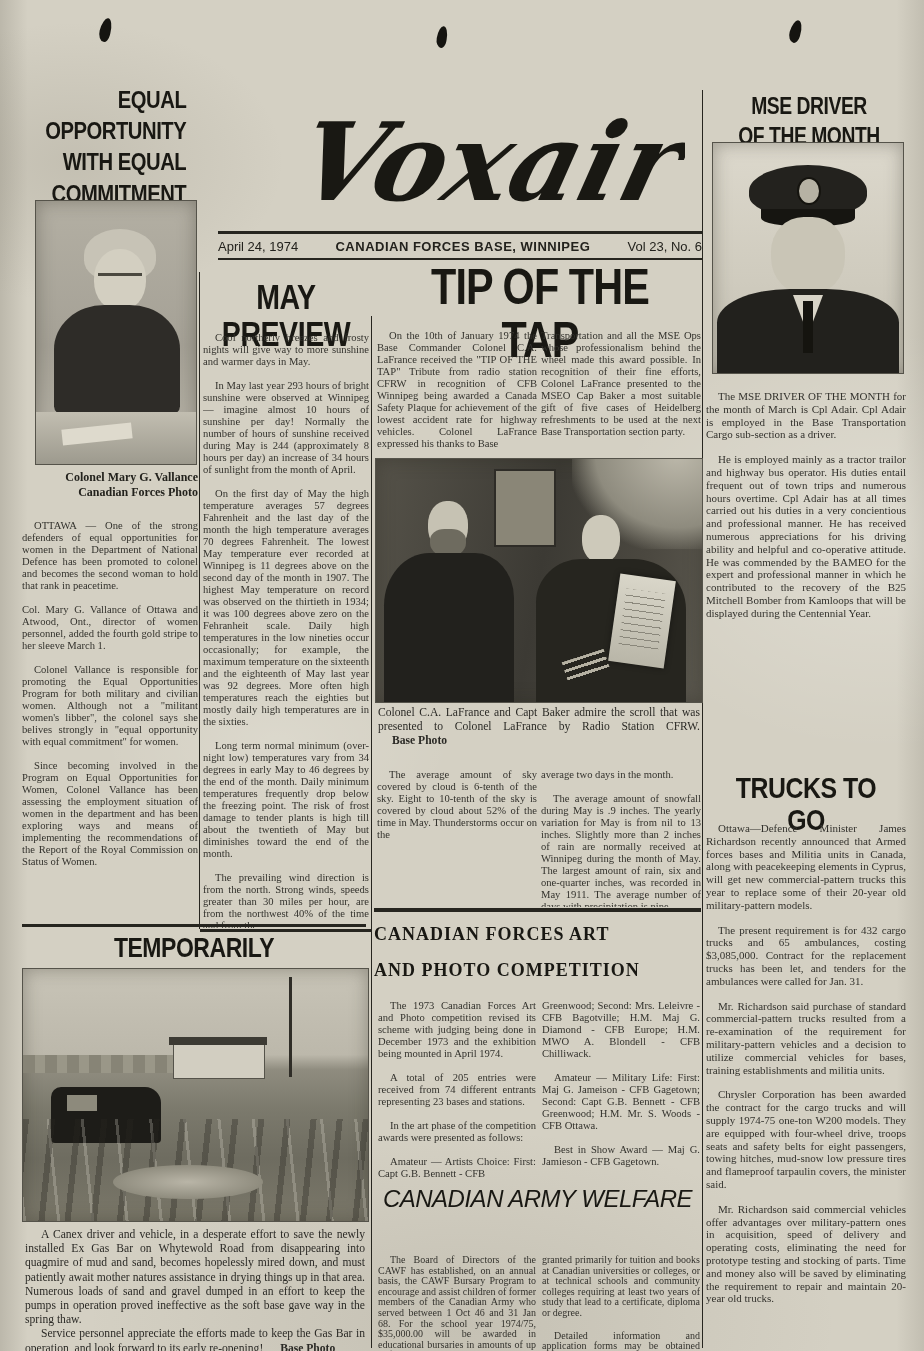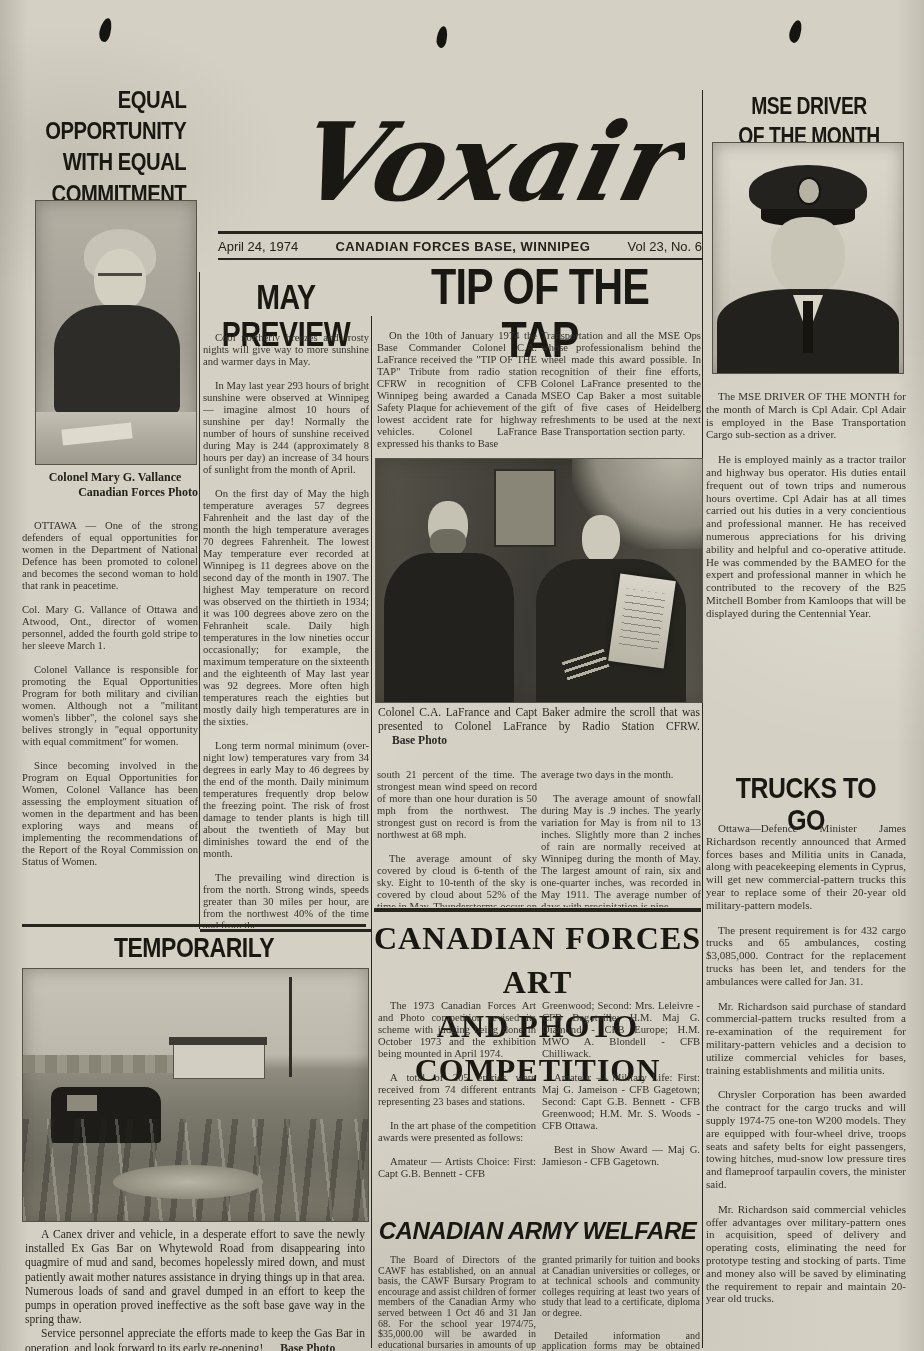--- a/index.html
+++ b/index.html
@@ -30,21 +30,21 @@
   .col p{margin:12px 0 5px;text-indent:12px;}
   .col p.noind{text-indent:0;}
   .rcol{font-size:11px;line-height:12.8px;}
   .rule{position:absolute;background:#26251f;}
   .photo{position:absolute;overflow:hidden;border:1px solid #55534a;box-shadow:inset 0 0 18px rgba(40,38,30,.35);}
   .caption{font-family:"Liberation Serif",serif;}
   .credit{font-weight:bold;padding-left:14px;white-space:nowrap;}
   .ph{position:absolute;}
   .ink{position:absolute;background:#151410;border-radius:60% 60% 50% 70%/70% 70% 40% 50%;}
   .serifhead{font-family:"Liberation Serif",serif;font-weight:bold;color:#191813;letter-spacing:1px;}
-  .italhead{font-family:"Liberation Sans",sans-serif;font-weight:bold;font-style:italic;color:#191813;letter-spacing:-0.5px;margin-top:32px;}
+  .italhead{font-family:"Liberation Sans",sans-serif;font-weight:normal;font-style:italic;color:#191813;letter-spacing:-0.5px;}
 </style>
 </head>
 <body>
 
 <div class="ink abs" style="left:100px;top:18px;width:11px;height:24px;transform:rotate(14deg);"></div>
 <div class="ink abs" style="left:437px;top:26px;width:10px;height:22px;transform:rotate(10deg);"></div>
 <div class="ink abs" style="left:790px;top:20px;width:11px;height:23px;transform:rotate(16deg);"></div>
 
 <div class="abs headline cond" style="left:25px;top:84px;width:168px;text-align:right;font-size:22px;line-height:28px;">
   <div>EQUAL</div>
@@ -56,21 +56,21 @@
 <div class="photo" style="left:35px;top:200px;width:160px;height:263px;background:linear-gradient(180deg,#b3afa3 0%,#a5a196 55%,#b8b4a8 100%);">
   <div class="ph" style="left:48px;top:28px;width:72px;height:52px;background:#c7c3b6;border-radius:50% 50% 40% 40%;"></div>
   <div class="ph" style="left:58px;top:48px;width:52px;height:62px;background:#d3cfc1;border-radius:48%;"></div>
   <div class="ph" style="left:62px;top:72px;width:44px;height:8px;border-top:3px solid #4a483f;"></div>
   <div class="ph" style="left:18px;top:104px;width:126px;height:110px;background:#2e2c28;border-radius:40% 40% 8% 8%;"></div>
   <div class="ph" style="left:0;bottom:0;width:100%;height:52px;background:linear-gradient(180deg,#c2beb1,#9d9a8e);"></div>
   <div class="ph" style="left:26px;bottom:22px;width:70px;height:16px;background:#dedacd;transform:rotate(-6deg);"></div>
 </div>
 
 <div class="abs caption" style="left:24px;top:470px;width:174px;font-weight:bold;font-size:12px;line-height:15px;color:#23221d;">
-  <div style="text-align:center;padding-left:8px;">Colonel Mary G. Vallance</div>
+  <div style="text-align:right;padding-left:8px;">Colonel Mary G. Vallance</div>
   <div style="text-align:right;">Canadian Forces Photo</div>
 </div>
 
 <div class="col" style="left:22px;top:508px;width:176px;">
   <p>OTTAWA — One of the strong defenders of equal opportunities for women in the Department of National Defence has been promoted to colonel and becomes the second woman to hold that rank in peacetime.</p>
   <p class="noind">Col. Mary G. Vallance of Ottawa and Atwood, Ont., director of women personnel, added the fourth gold stripe to her sleeve March 1.</p>
   <p>Colonel Vallance is responsible for promoting the Equal Opportunities Program for both military and civilian women. Although not a "militant women's libber", the colonel says she belives strongly in "equal opportunity with equal commitment" for women.</p>
   <p>Since becoming involved in the Program on Equal Opportunities for Women, Colonel Vallance has been assessing the employment situation of women in the department and has been exploring ways and means of implementing the recommendations of the Report of the Royal Commission on Status of Women.</p>
 </div>
 
@@ -124,21 +124,20 @@
   <div class="ph" style="left:246px;top:132px;width:40px;height:60px;transform:rotate(8deg);background:repeating-linear-gradient(180deg,transparent 0 6px,#8a877b 6px 7px);"></div>
   <div class="ph" style="left:188px;top:196px;width:44px;height:22px;background:repeating-linear-gradient(180deg,#b5b1a2 0 3px,#26251f 3px 8px);transform:rotate(-18deg);"></div>
 </div>
 
 <div class="abs caption" style="left:378px;top:706px;width:322px;font-size:11.6px;line-height:14px;text-align:justify;">
   <span style="text-indent:14px;">Colonel C.A. LaFrance and Capt Baker admire the scroll that was presented to Colonel LaFrance by Radio Station CFRW.</span>
   <span class="credit">Base Photo</span>
 </div>
 
 <div class="col" style="left:377px;top:757px;width:160px;height:150px;overflow:hidden;">
-  <p class="noind">south 21 percent of the time. The strongest mean wind speed on record of more than one hour duration is 50 mph from the northwest. The strongest gust on record is from the northwest at 68 mph.</p>
   <p>The average amount of sky covered by cloud is 6-tenth of the sky. Eight to 10-tenth of the sky is covered by cloud about 52% of the time in May. Thunderstorms occur on the</p>
 </div>
 <div class="col" style="left:541px;top:757px;width:160px;height:150px;overflow:hidden;">
   <p class="noind">average two days in the month.</p>
   <p>The average amount of snowfall during May is .9 inches. The yearly variation for May is from nil to 13 inches. Slightly more than 2 inches of rain are normally received at Winnipeg during the month of May. The largest amount of rain, six and one-quarter inches, was recorded in May 1911. The average number of days with precipitation is nine.</p>
 </div>
 <div class="rule" style="left:374px;top:908px;width:327px;height:4px;"></div>
 
 <div class="abs headline cond" style="left:712px;top:92px;width:194px;text-align:center;font-size:21px;line-height:26px;">
   <div>MSE DRIVER</div>
@@ -184,26 +183,26 @@
 </div>
 
 <div class="abs caption" style="left:25px;top:1228px;width:340px;font-size:11.6px;line-height:14.2px;text-align:justify;">
   <p style="margin:0;text-indent:16px;">A Canex driver and vehicle, in a desperate effort to save the newly installed Ex Gas Bar on Whytewold Road from disappearing into quagmire of mud and sand, becomes hopelessly mired down, and must patiently await mother natures assistance in drying things up in that area. Numerous loads of sand and gravel dumped in an effort to keep the pumps in operation proved ineffective as the soft base gave way in the spring thaw.</p>
   <p style="margin:0;text-indent:16px;">
     <span>Service personnel appreciate the efforts made to keep the Gas Bar in operation, and look forward to its early re-opening!</span>
     <span class="credit">Base Photo</span>
   </p>
 </div>
 
-<div class="abs serifhead" style="left:374px;top:916px;width:327px;text-align:center;font-size:32px;line-height:44px;">
+<div class="abs serifhead" style="left:374px;top:916px;width:327px;text-align:left;font-size:18px;line-height:36px;">
   <div>CANADIAN FORCES ART</div>
   <div>AND PHOTO COMPETITION</div>
 </div>
 <div class="col" style="left:378px;top:988px;width:158px;height:192px;overflow:hidden;">
-  <p>The 1973 Canadian Forces Art and Photo competition revised its scheme with judging being done in October 1973 and the exhibition being mounted in April 1974.</p>
+  <p>The 1973 Canadian Forces Art and Photo competition revised its scheme with judging being done in December 1973 and the exhibition being mounted in April 1974.</p>
   <p>A total of 205 entries were received from 74 different entrants representing 23 bases and stations.</p>
   <p>In the art phase of the competition awards were presented as follows:</p>
   <p>Amateur — Artists Choice: First: Capt G.B. Bennett - CFB</p>
 </div>
 <div class="col" style="left:542px;top:988px;width:158px;height:192px;overflow:hidden;font-family:Liberation Serif, serif;">
   <p class="noind">Greenwood; Second: Mrs. Leleivre - CFB Bagotville; H.M. Maj G. Diamond - CFB Europe; H.M. MWO A. Blondell - CFB Chilliwack.</p>
   <p>Amateur — Military Life: First: Maj G. Jameison - CFB Gagetown; Second: Capt G.B. Bennett - CFB Greenwood; H.M. Mr. S. Woods - CFB Ottawa.</p>
   <p>Best in Show Award — Maj G. Jamieson - CFB Gagetown.</p>
   <p>All artists are urged to prepare for the next chance to winning a prize while satisfying a creative urge.</p>
 </div>

